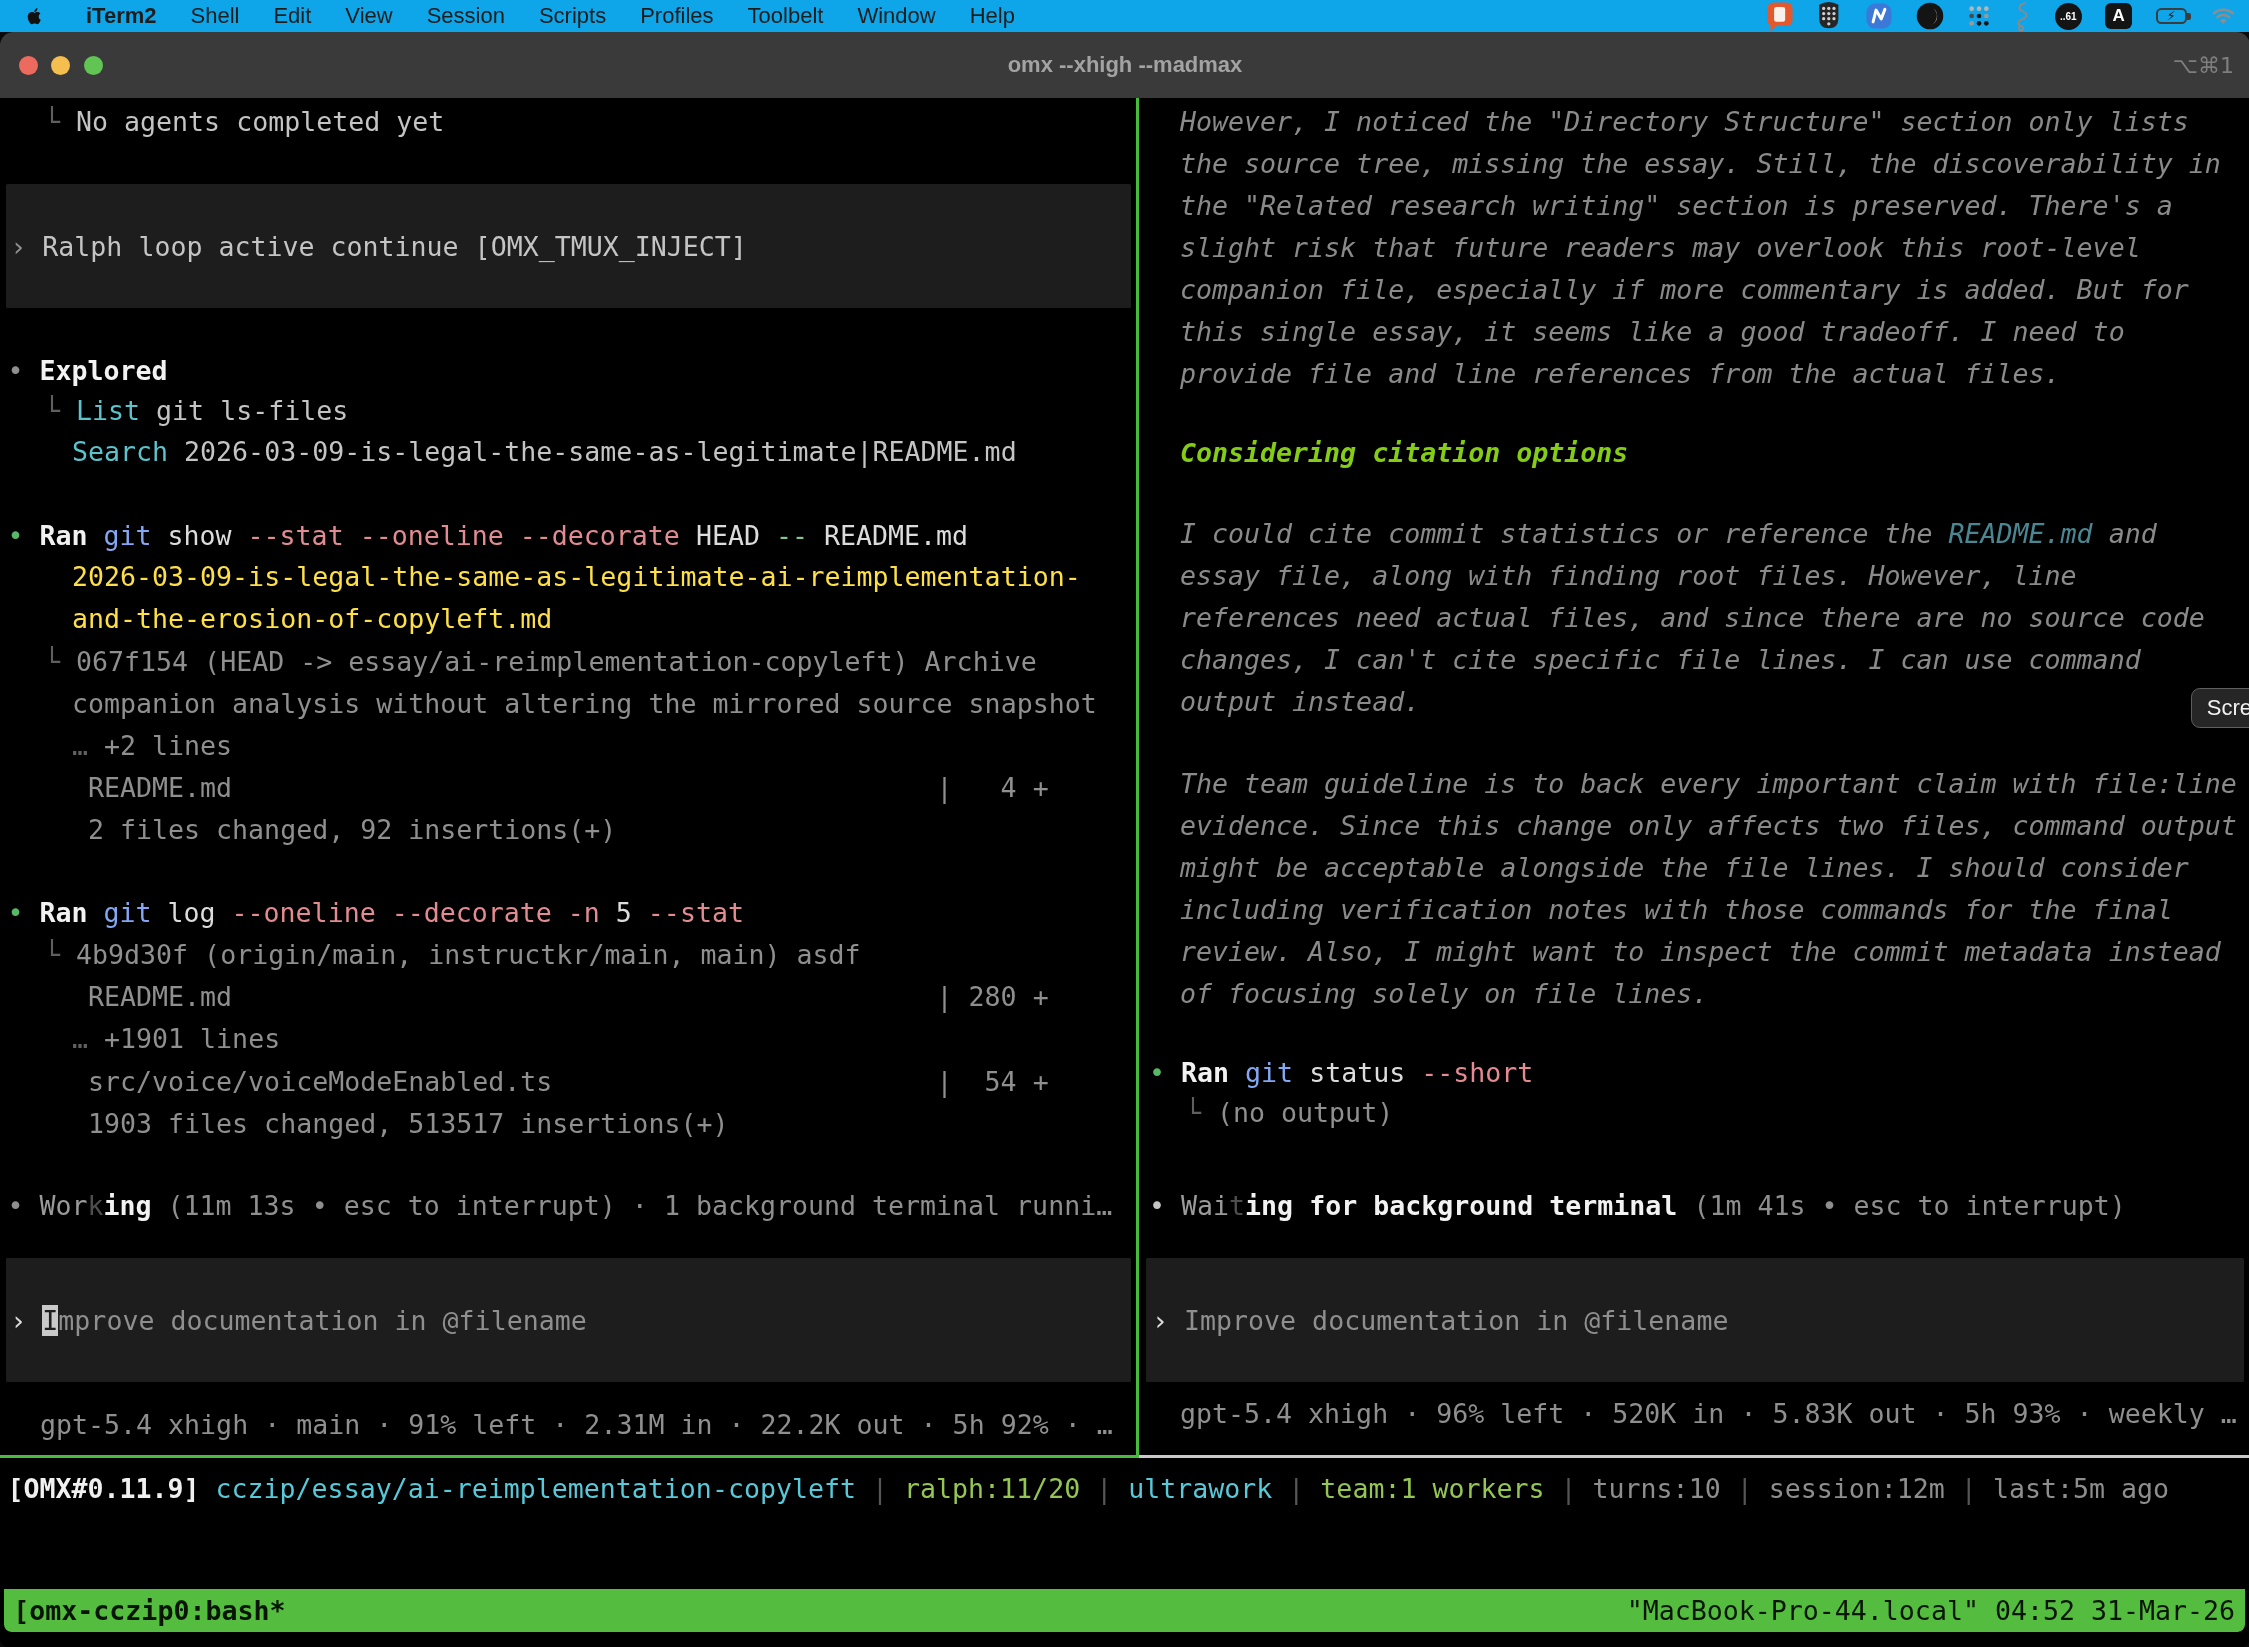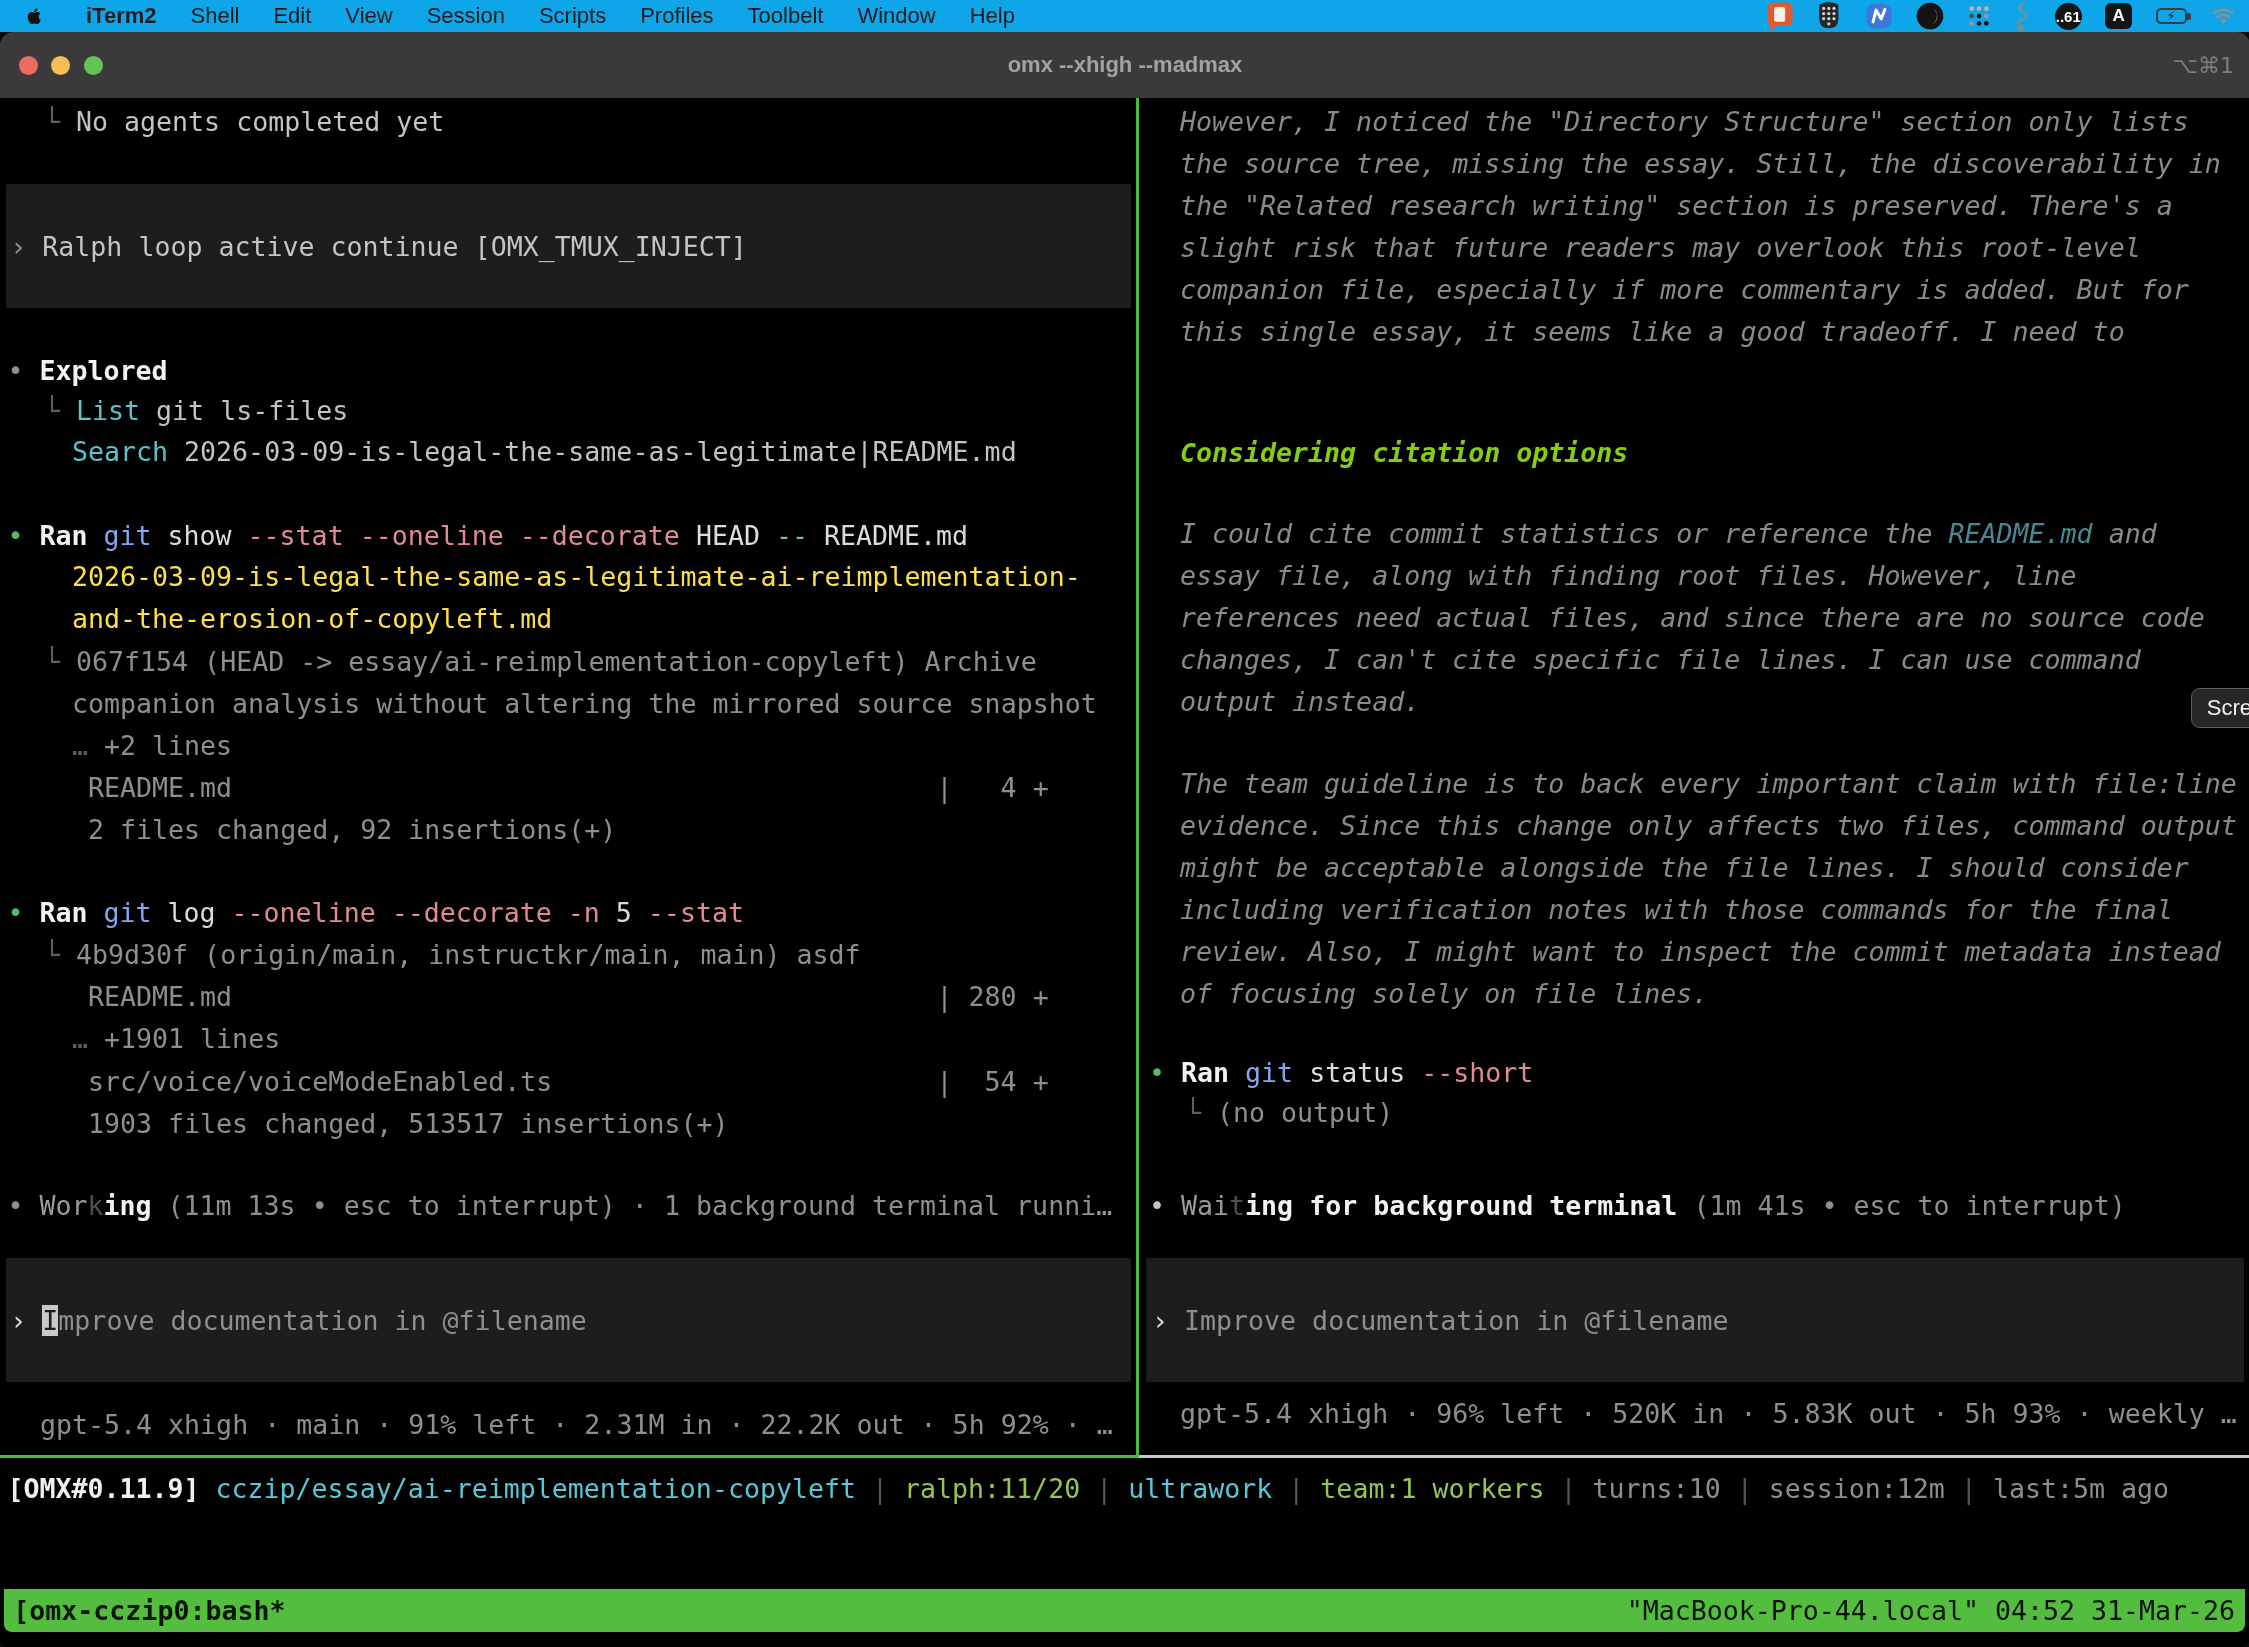--- a/index.html
+++ b/index.html
@@ -10,21 +10,21 @@
     display:flex;align-items:center;justify-content:space-between;
     font-family:"Liberation Sans",sans-serif;font-size:22px;color:#1d1d1d;}
   .mb-left{display:flex;align-items:center;padding-left:25px;}
   .apple{display:flex;align-items:center;margin-right:41px;}
   #menu-items{display:flex;align-items:center;}
   .mb-item{margin-right:34px;white-space:nowrap;}
   .mb-item:first-child{font-weight:bold;}
   .mb-right{display:flex;align-items:center;gap:23.6px;padding-right:13.3px;height:32px;}
   .mb-ic{display:flex;align-items:center;justify-content:center;height:32px;}
   .badge61{width:27px;height:27px;border-radius:50%;background:#141414;color:#fff;
-    display:flex;align-items:center;justify-content:center;font-size:15px;font-weight:bold;}
+    display:flex;align-items:center;justify-content:center;font-size:10px;font-weight:bold;}
   .akey{width:26.6px;height:26.6px;border-radius:5.9px;background:#141414;color:#fff;
     display:flex;align-items:center;justify-content:center;font-size:17px;font-weight:bold;}
   .bat{width:31px;height:16px;border:2.2px solid #3c3c3c;border-radius:5.2px;position:relative;
     display:flex;align-items:center;justify-content:center;}
   .bat::after{content:"";position:absolute;right:-6.6px;top:3px;width:3.7px;height:7.4px;background:#3c3c3c;border-radius:0 2.2px 2.2px 0;}
   .bolt{font-size:12.5px;color:#141414;font-family:"DejaVu Sans",sans-serif;line-height:1;}
 
   
   .window{position:absolute;left:0;top:32px;width:2250px;height:1615px;background:#000;
     border-radius:13.3px 13.3px 8.9px 8.9px;overflow:hidden;}
@@ -213,20 +213,21 @@
       <div class="tl" style="left: 88px; top: 1005px;"><span class="s-gray">1903 files changed, 513517 insertions(+)</span></div>
       <div class="tl" style="left: 7.4px; top: 1087px;"><span class="s-gray">• </span><span class="s-shim1">Wor</span><span class="s-shim2">k</span><span class="s-wb">ing</span><span class="s-gray"> (11m 13s • esc to interrupt) · 1 background terminal runni…</span></div>
       <div class="tl" style="left: 10.3px; top: 1202px;"><span class="s-white">› </span><span class="s-cursor">I</span><span class="s-gray">mprove documentation in @filename</span></div>
       <div class="tl" style="left: 40px; top: 1306px;"><span class="s-gray">gpt-5.4 xhigh · main · 91% left · 2.31M in · 22.2K out · 5h 92% · …</span></div>
       <div class="tl" style="left: 1180px; top: 3px;"><span class="s-it">However, I noticed the "Directory Structure" section only lists</span></div>
       <div class="tl" style="left: 1180px; top: 45px;"><span class="s-it">the source tree, missing the essay. Still, the discoverability in</span></div>
       <div class="tl" style="left: 1180px; top: 87px;"><span class="s-it">the "Related research writing" section is preserved. There's a</span></div>
       <div class="tl" style="left: 1180px; top: 129px;"><span class="s-it">slight risk that future readers may overlook this root-level</span></div>
       <div class="tl" style="left: 1180px; top: 171px;"><span class="s-it">companion file, especially if more commentary is added. But for</span></div>
       <div class="tl" style="left: 1180px; top: 213px;"><span class="s-it">this single essay, it seems like a good tradeoff. I need to</span></div>
+      <div class="tl" style="left: 1180px; top: 255px;"><span class="s-it">provide file and line references from the actual files.</span></div>
       <div class="tl" style="left: 1180px; top: 334px;"><span class="s-itb">Considering citation options</span></div>
       <div class="tl" style="left: 1180px; top: 415px;"><span class="s-it">I could cite commit statistics or reference the </span><span class="s-itteal">README.md</span><span class="s-it"> and</span></div>
       <div class="tl" style="left: 1180px; top: 457px;"><span class="s-it">essay file, along with finding root files. However, line</span></div>
       <div class="tl" style="left: 1180px; top: 499px;"><span class="s-it">references need actual files, and since there are no source code</span></div>
       <div class="tl" style="left: 1180px; top: 541px;"><span class="s-it">changes, I can't cite specific file lines. I can use command</span></div>
       <div class="tl" style="left: 1180px; top: 583px;"><span class="s-it">output instead.</span></div>
       <div class="tl" style="left: 1180px; top: 665px;"><span class="s-it">The team guideline is to back every important claim with file:line</span></div>
       <div class="tl" style="left: 1180px; top: 707px;"><span class="s-it">evidence. Since this change only affects two files, command output</span></div>
       <div class="tl" style="left: 1180px; top: 749px;"><span class="s-it">might be acceptable alongside the file lines. I should consider</span></div>
       <div class="tl" style="left: 1180px; top: 791px;"><span class="s-it">including verification notes with those commands for the final</span></div>

